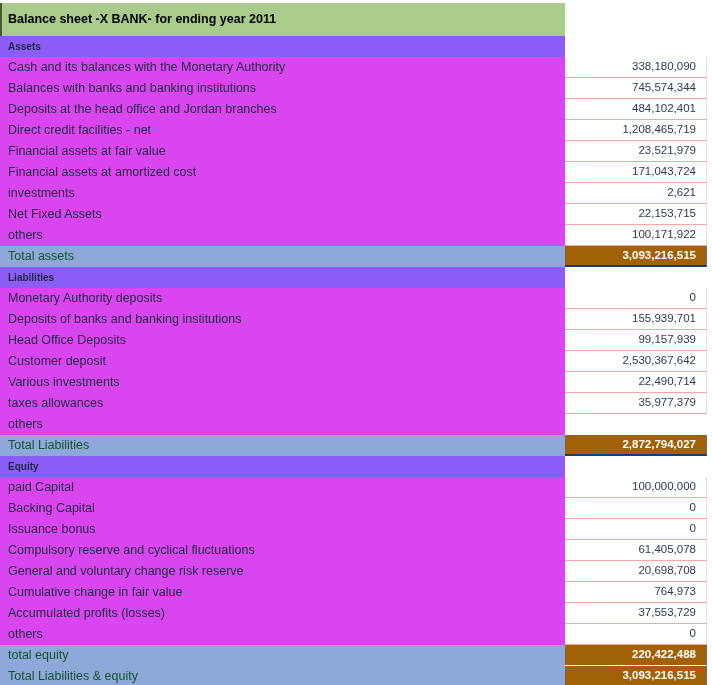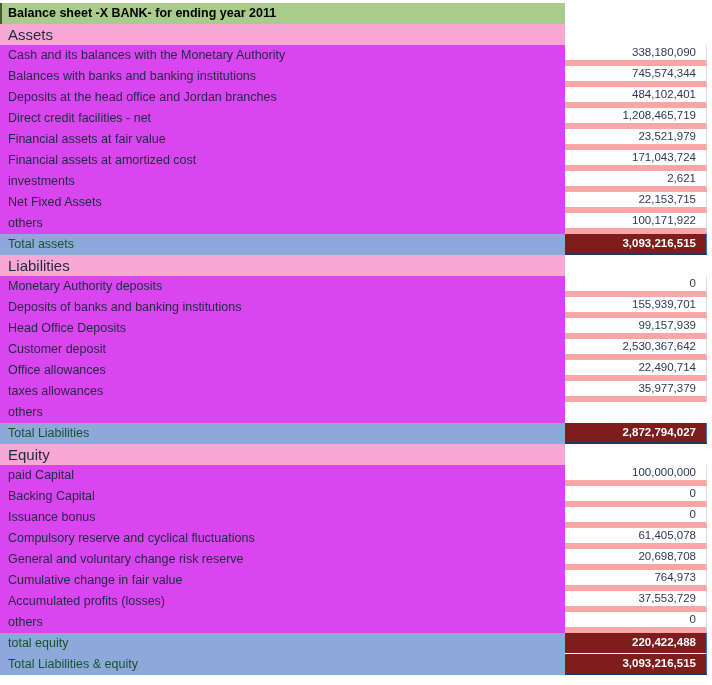--- a/index.html
+++ b/index.html
@@ -51,68 +51,69 @@
     display: flex;
     align-items: center;
     justify-content: flex-end;
     font-size: 11.5px;
     line-height: 1;
     white-space: nowrap;
   }
 
   
   .row-title {
-    height: 21px;
+    height: 33px;
     margin-top: 3px;
   }
   .row-title .cell-label {
     background: #A9CB8B;
     font-weight: bold;
     font-size: 12.5px;
     color: #000000;
     border-left: 2px solid #4A5A2E;
     padding-left: 6px;
   }
   .row-title .cell-value {
     background: #ffffff;
   }
 
   
   .row-section .cell-label {
-    background: #f9a8d4;
+    background: #8b5cf6;
     color: #1F2A40;
-    font-size: 15px;
+    font-size: 10px;
+    font-weight: bold;
   }
   .row-section .cell-value {
     background: #ffffff;
   }
 
   
   .row-data .cell-label {
     background: #d946ef;
   }
   .row-data .cell-value {
     background: #ffffff;
-    border-bottom: 6px solid #fca5a5;
+    border-bottom: 1px solid #fca5a5;
     border-right: 1px solid #D8E0EC;
     color: #2B3A55;
   }
   
   .row-data.first-after-section .cell-value {
     border-top: 0;
   }
 
   
   .row-total .cell-label {
     background: #8EA9D9;
     color: #14532d;
     font-size: 12.5px;
   }
   .row-total .cell-value {
-    background: #7f1d1d;
+    background: #a16207;
     color: #ffffff;
     font-weight: bold;
     font-size: 11.5px;
     border-right: 1px solid #3F72B0;
     border-bottom: 1px solid #ffffff;
   }
   .row-total.last-total .cell-value {
     border-bottom: 2px solid #1F3864;
   }
 </style>
@@ -188,21 +189,21 @@
   </div>
   <div class="row row-data">
     <div class="cell-label">Head Office Deposits</div>
     <div class="cell-value">99,157,939</div>
   </div>
   <div class="row row-data">
     <div class="cell-label">Customer deposit</div>
     <div class="cell-value">2,530,367,642</div>
   </div>
   <div class="row row-data">
-    <div class="cell-label">Office allowances</div>
+    <div class="cell-label">Various investments</div>
     <div class="cell-value">22,490,714</div>
   </div>
   <div class="row row-data">
     <div class="cell-label">taxes allowances</div>
     <div class="cell-value">35,977,379</div>
   </div>
   <div class="row row-data">
     <div class="cell-label">others</div>
   </div>
 

